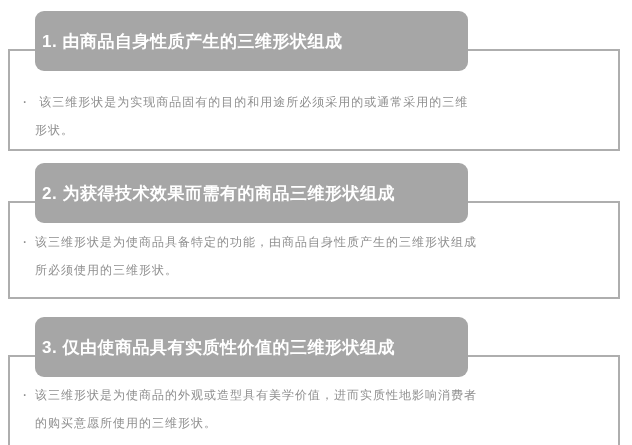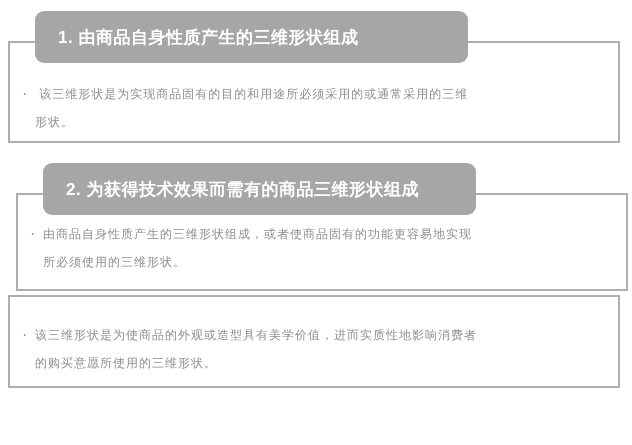--- a/index.html
+++ b/index.html
@@ -20,34 +20,34 @@
     height: 445px;
     background: var(--page-bg);
     overflow: hidden;
   }
   .section {
     position: absolute;
     left: 8px;
     width: 612px;
   }
   .section-1 { top: 11px; }
-  .section-2 { top: 163px; margin-left: 8px; }
+  .section-2 { top: 163px; }
   .section-3 { top: 317px; }
 
   .header-bar {
     position: relative;
     z-index: 2;
     margin-left: 27px;
     width: 433px;
-    height: 52px;
+    height: 60px;
     background: var(--header-bg);
     border-radius: 9px;
     display: flex;
     align-items: center;
-    padding-left: 23px;
+    padding-left: 7px;
   }
   .header-title {
     color: var(--header-text);
     font-weight: bold;
     font-size: 17px;
     letter-spacing: 0.5px;
     white-space: nowrap;
   }
   .content-box {
     position: relative;
@@ -97,27 +97,30 @@
     </div>
   </div>
 
   <div class="section section-2">
     <div class="header-bar">
       <span class="header-title">2. 为获得技术效果而需有的商品三维形状组成</span>
     </div>
     <div class="content-box">
       <div class="bullet-row">
         <span class="bullet">·</span>
-        <p class="body-text">由商品自身性质产生的三维形状组成，或者使商品固有的功能更容易地实现
+        <p class="body-text">该三维形状是为使商品具备特定的功能，由商品自身性质产生的三维形状组成
 所必须使用的三维形状。</p>
       </div>
     </div>
   </div>
 
   <div class="section section-3">
+    <div class="header-bar">
+      <span class="header-title">3. 仅由使商品具有实质性价值的三维形状组成</span>
+    </div>
     <div class="content-box">
       <div class="bullet-row">
         <span class="bullet">·</span>
         <p class="body-text">该三维形状是为使商品的外观或造型具有美学价值，进而实质性地影响消费者
 的购买意愿所使用的三维形状。</p>
       </div>
     </div>
   </div>
 
 </div>

